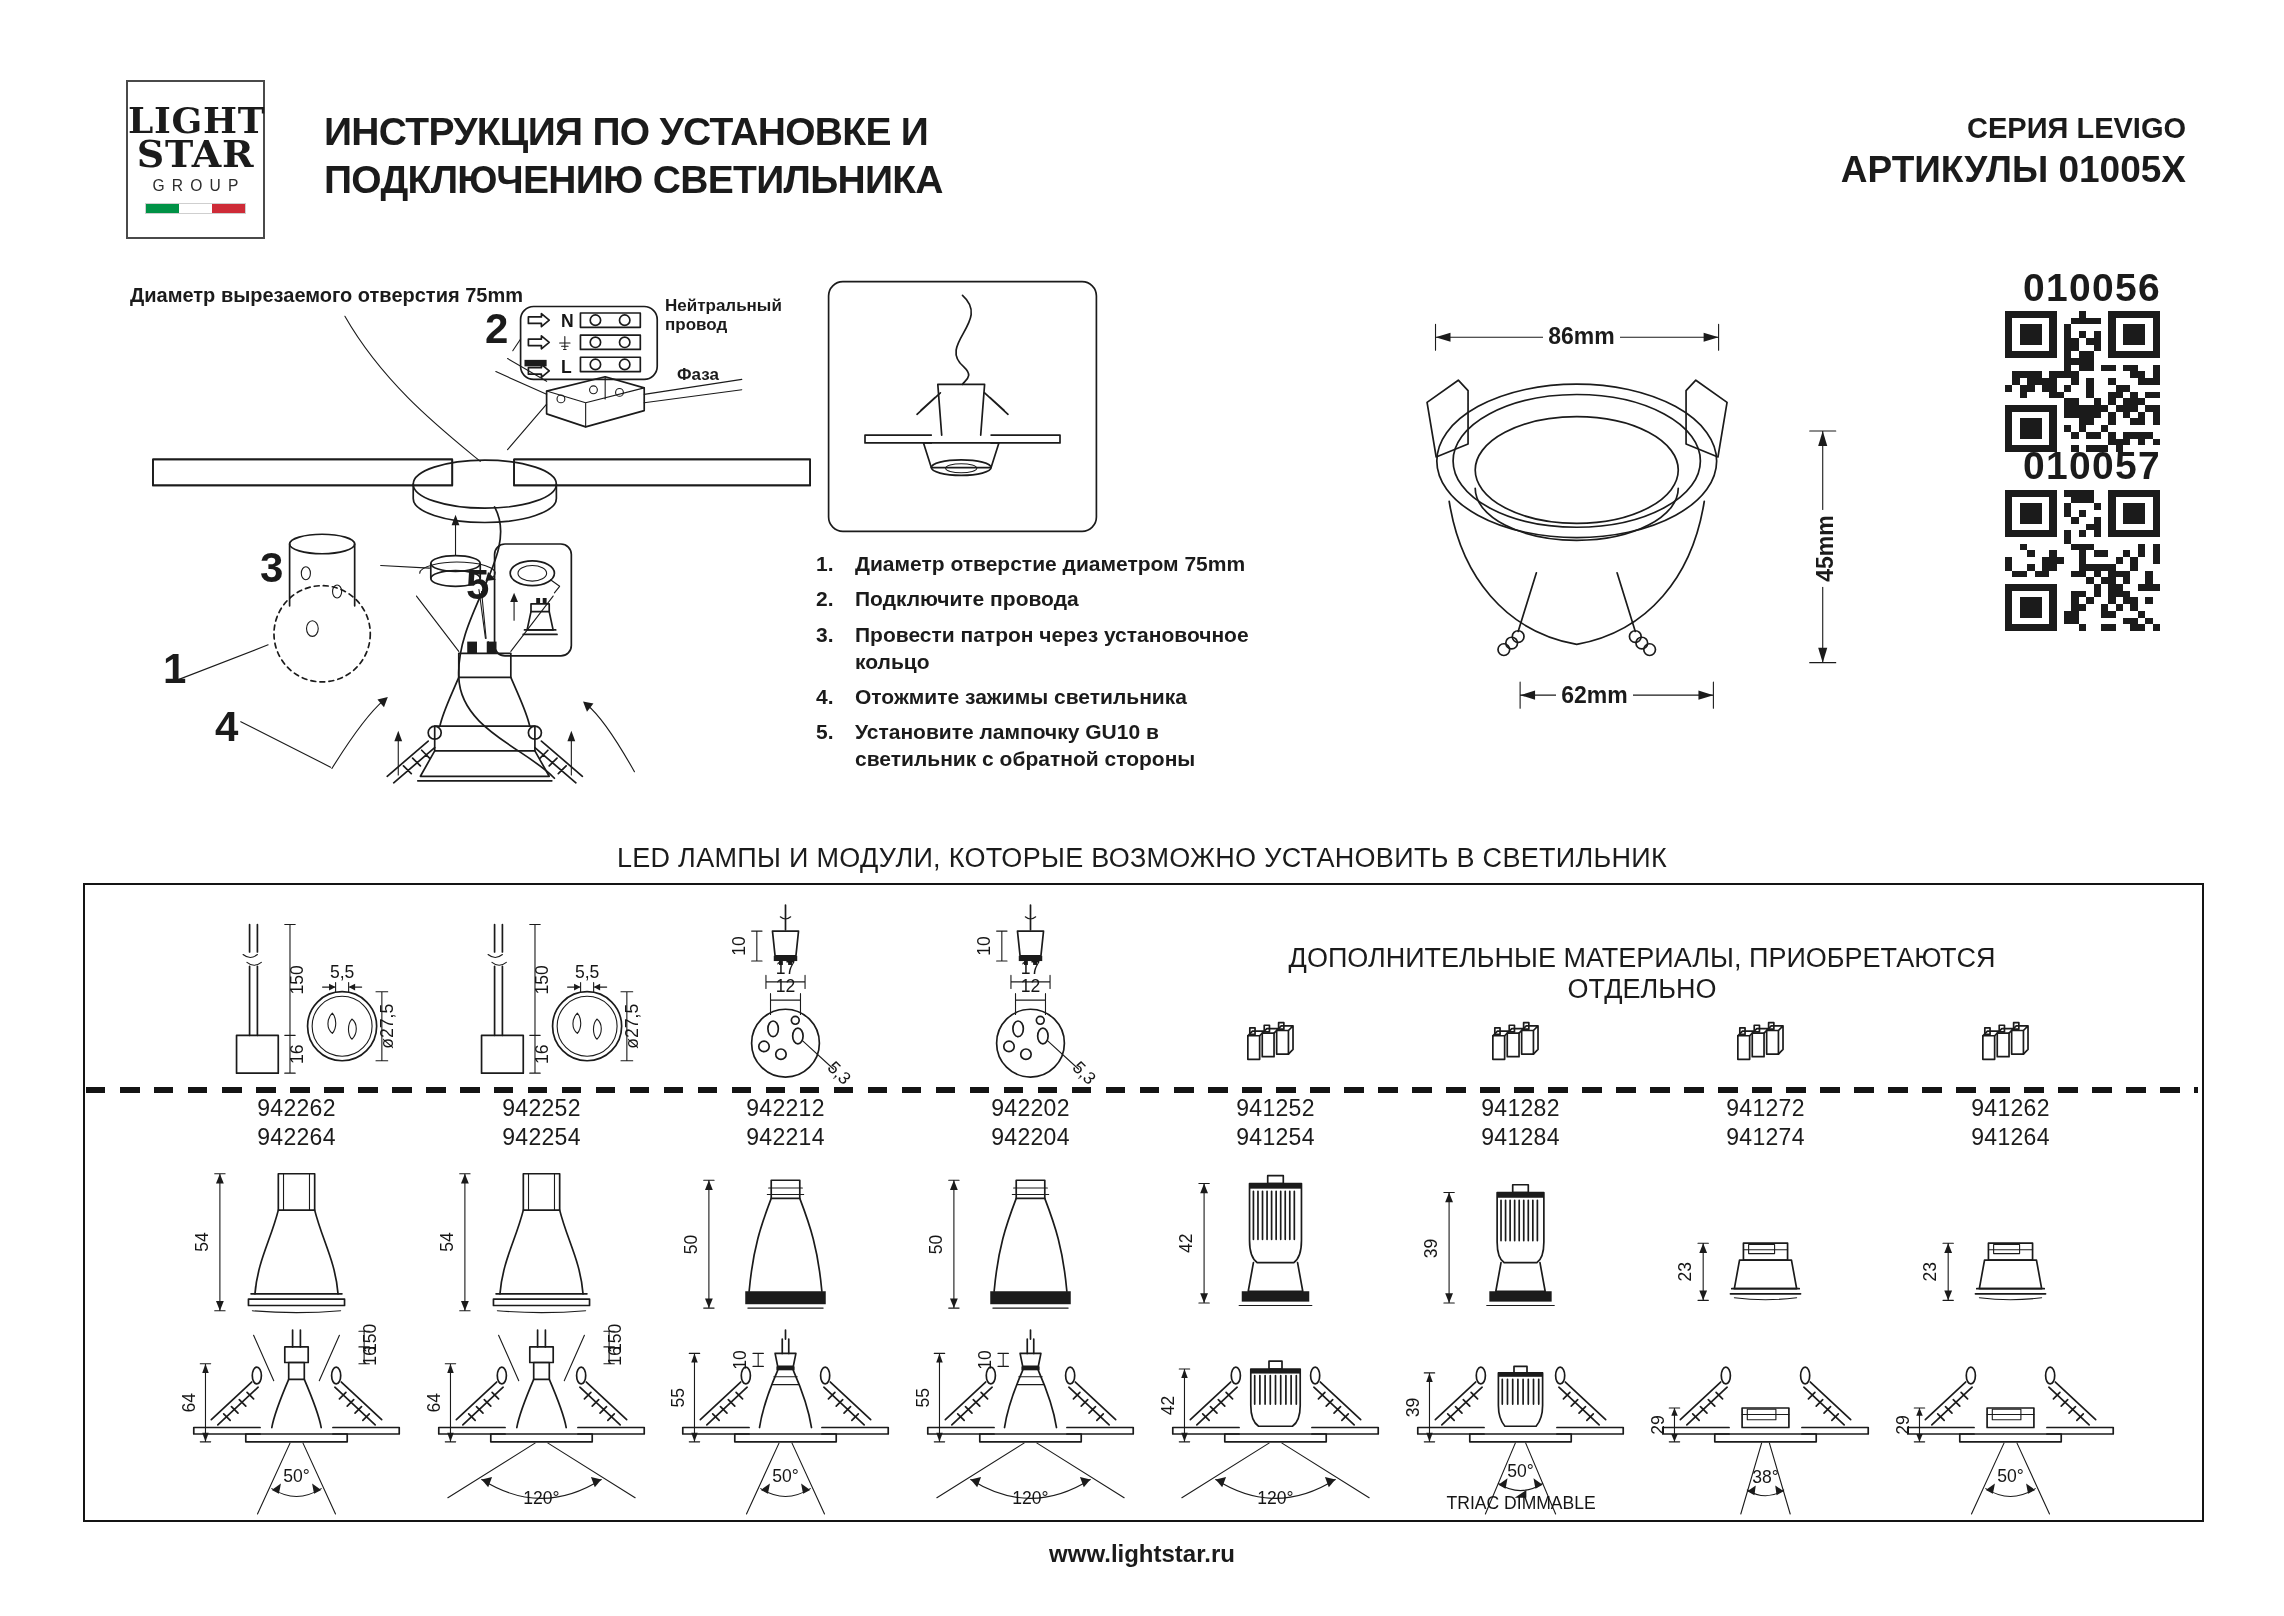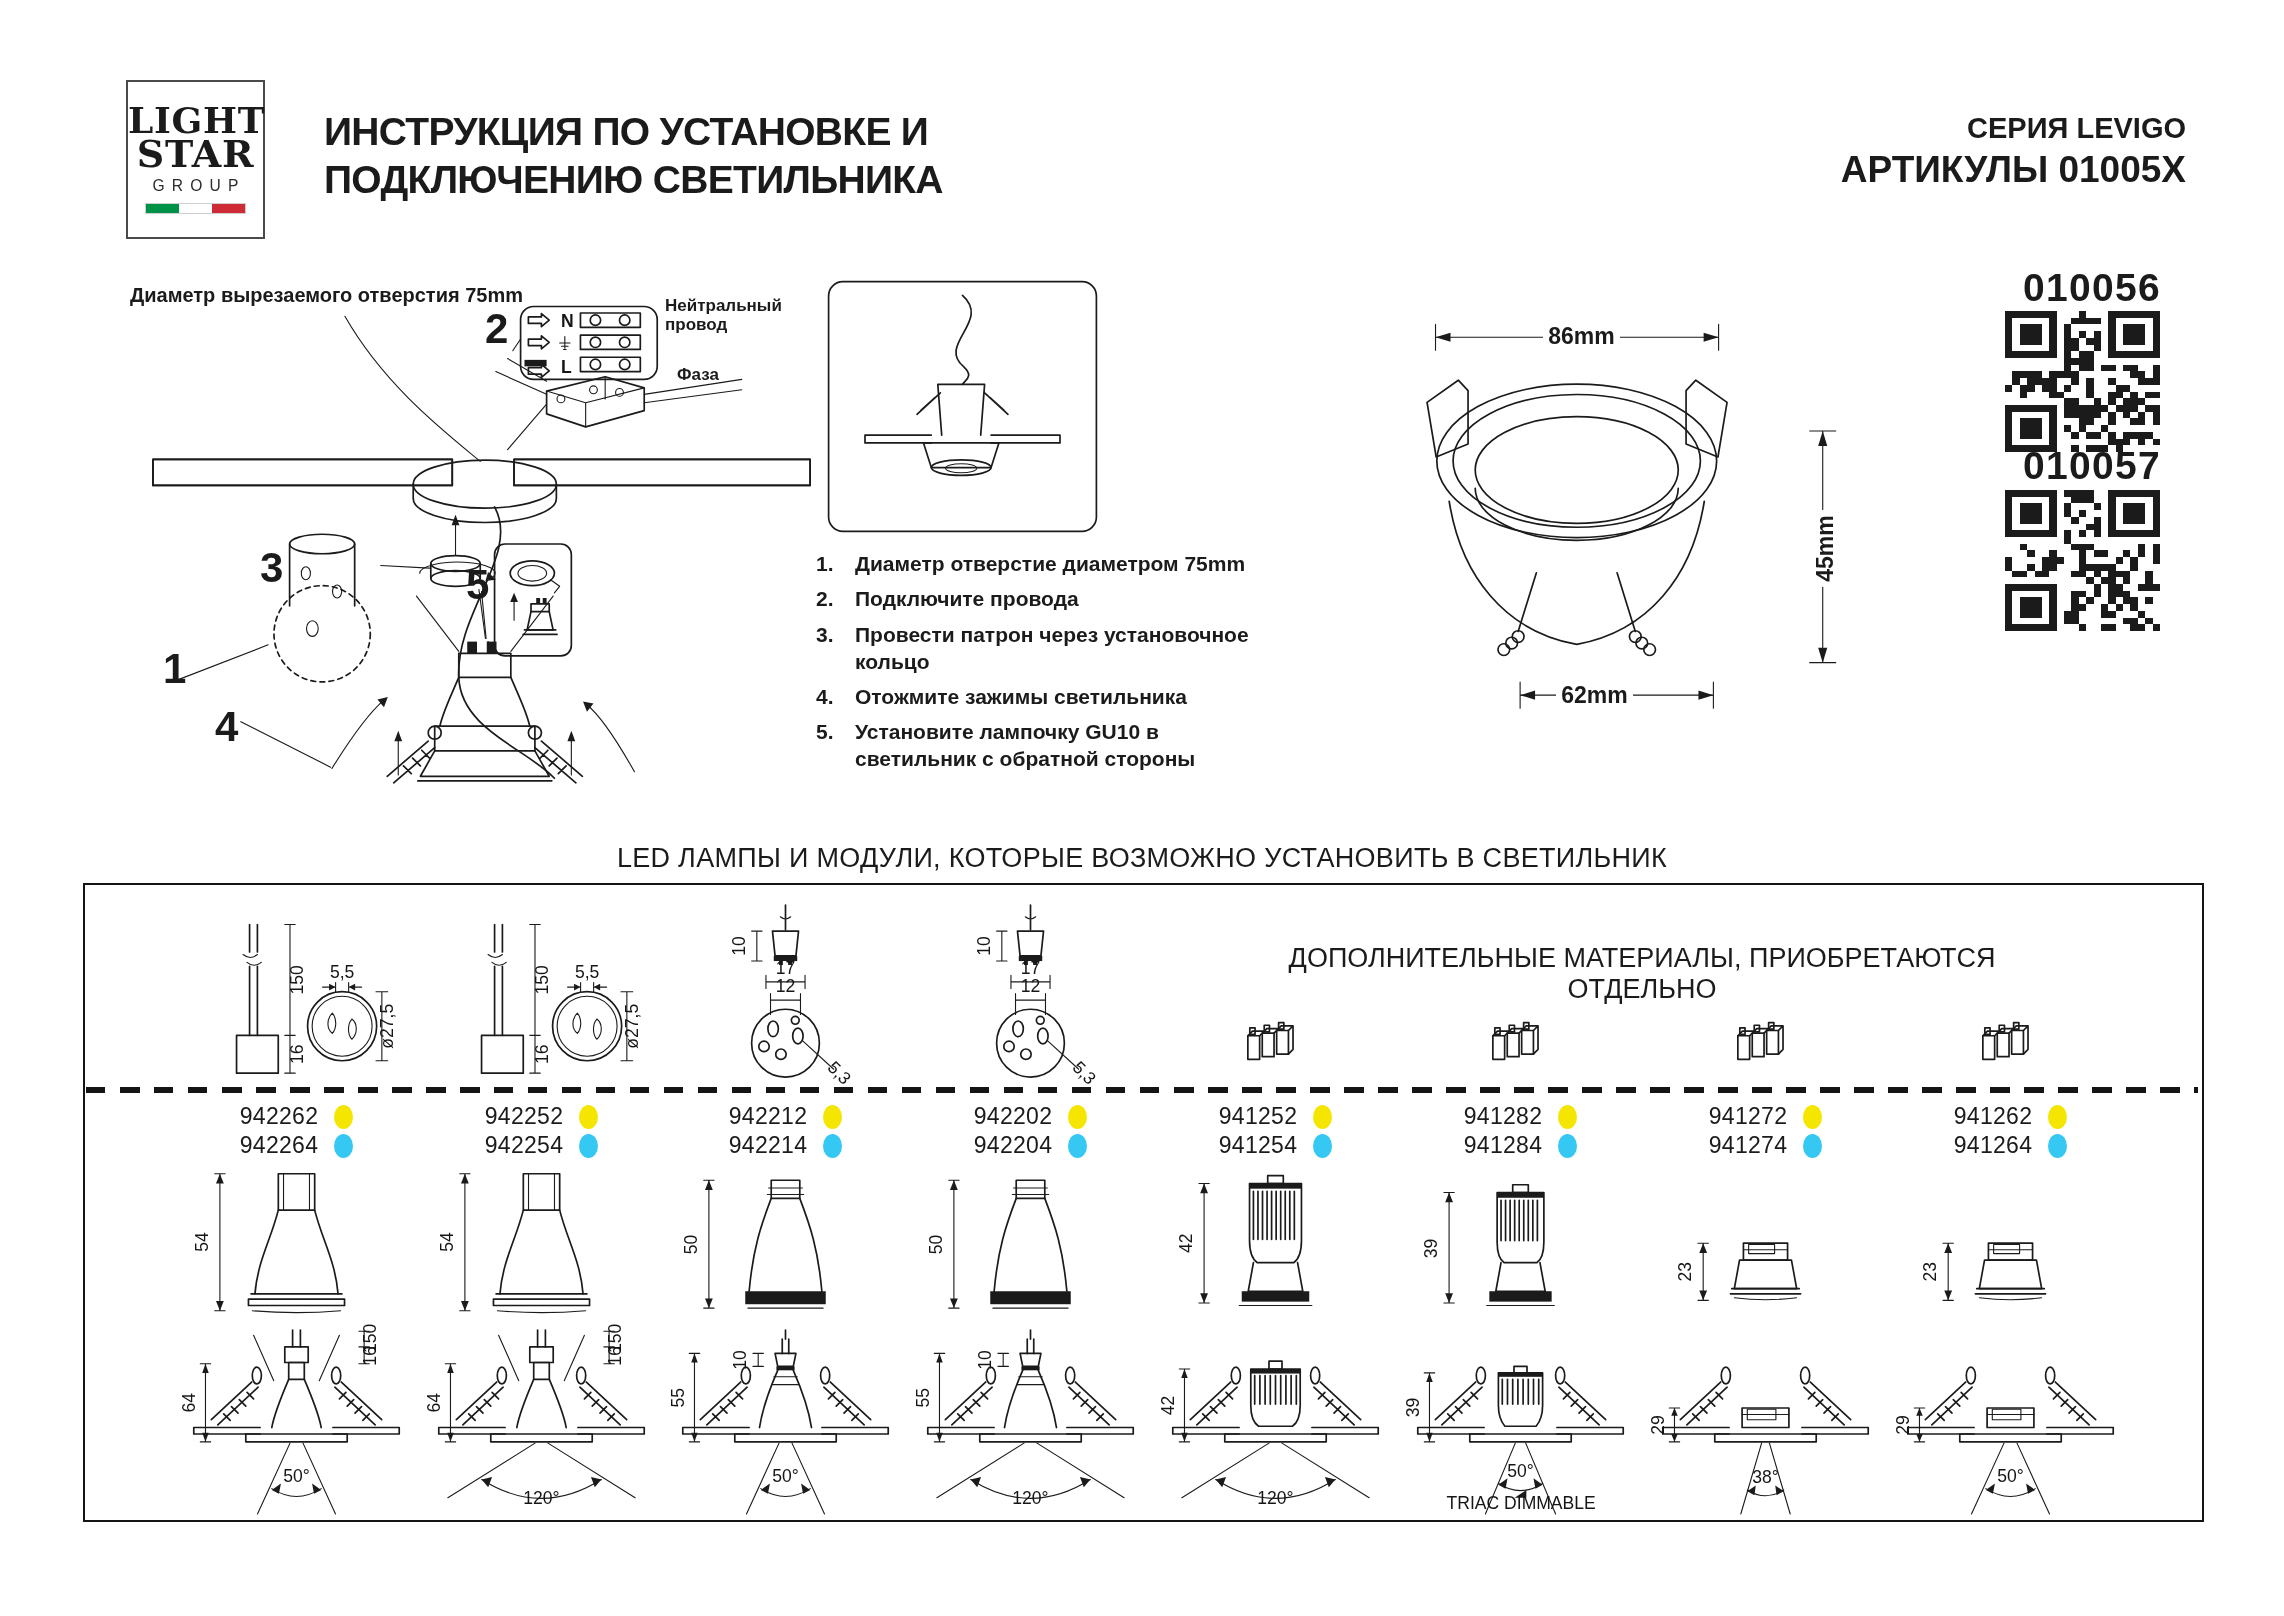--- a/index.html
+++ b/index.html
@@ -42,21 +42,21 @@
   .lamps-title{left:0;width:2284px;top:843px;text-align:center;font-size:27px;letter-spacing:0.3px;}
   .big-box{left:83px;top:883px;width:2117px;height:635px;border:2.6px solid #141414;}
   .add-title{left:1219px;top:943px;width:846px;text-align:center;font-size:27px;}
   .dash{left:86px;top:1087px;width:2112px;height:5.9px;
     background:repeating-linear-gradient(90deg,#141414 0 19.5px,transparent 19.5px 34px);}
   .col{position:absolute;top:905px;width:245px;height:609px;}
   .col svg{left:0;}
   svg.td{top:0;width:245px;height:189px;}
   svg.conn{top:98px;left:87px;width:72px;height:72px;}
   .codes{position:absolute;top:197px;left:0;width:245px;}
-  .crow{display:flex;justify-content:center;align-items:center;gap:16px;height:29px;}
+  .crow{display:flex;justify-content:center;align-items:center;gap:16px;height:29px;flex-direction:column;}
   .code{font-size:23px;letter-spacing:0.3px;}
   .dot{width:19px;height:24px;border-radius:50%;}
   svg.lm{top:259px;width:245px;height:161px;}
   svg.fx{top:425px;width:245px;height:184px;}
   .footer{left:0;width:2284px;top:1540px;text-align:center;font-size:24px;font-weight:700;}
 </style>
 </head>
 <body>
 
 <div id="page">
@@ -1057,15 +1057,16 @@
         <polygon class="f" points="48,172 43,160 53,160"></polygon>
       <text class="tcm" transform="rotate(-90 32 146)" x="32" y="146">29</text>
       <path class="thin" d="M178,174 L128,283 M198,174 L248,283"></path>
       <path class="thin" d="M150,244 Q188,268 226,244"></path>
       <polygon class="f" points="150,246 164,236 161,252"></polygon>
         <polygon class="f" points="226,246 212,236 215,252"></polygon>
       <text class="tcm" x="188" y="234" font-size="26">50°</text>
     </svg>
   </div>
 
+  <div class="abs footer">www.lightstar.ru</div>
 
 </div>
 
 
 </body></html>

